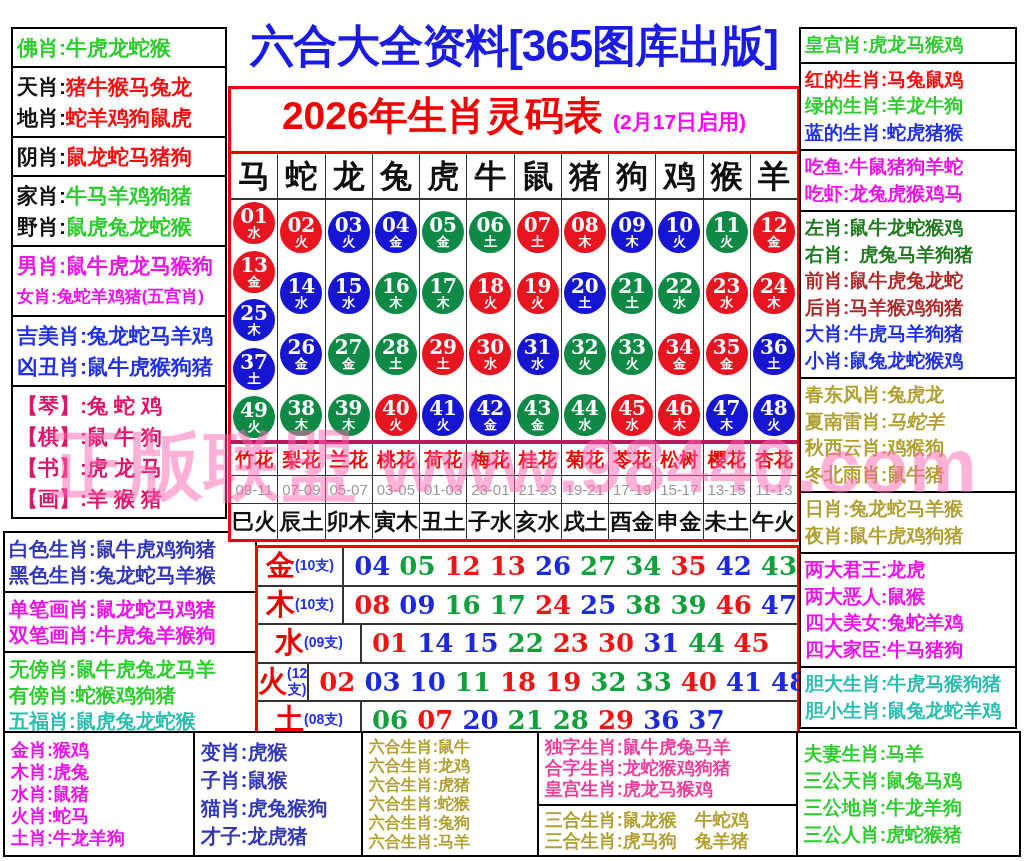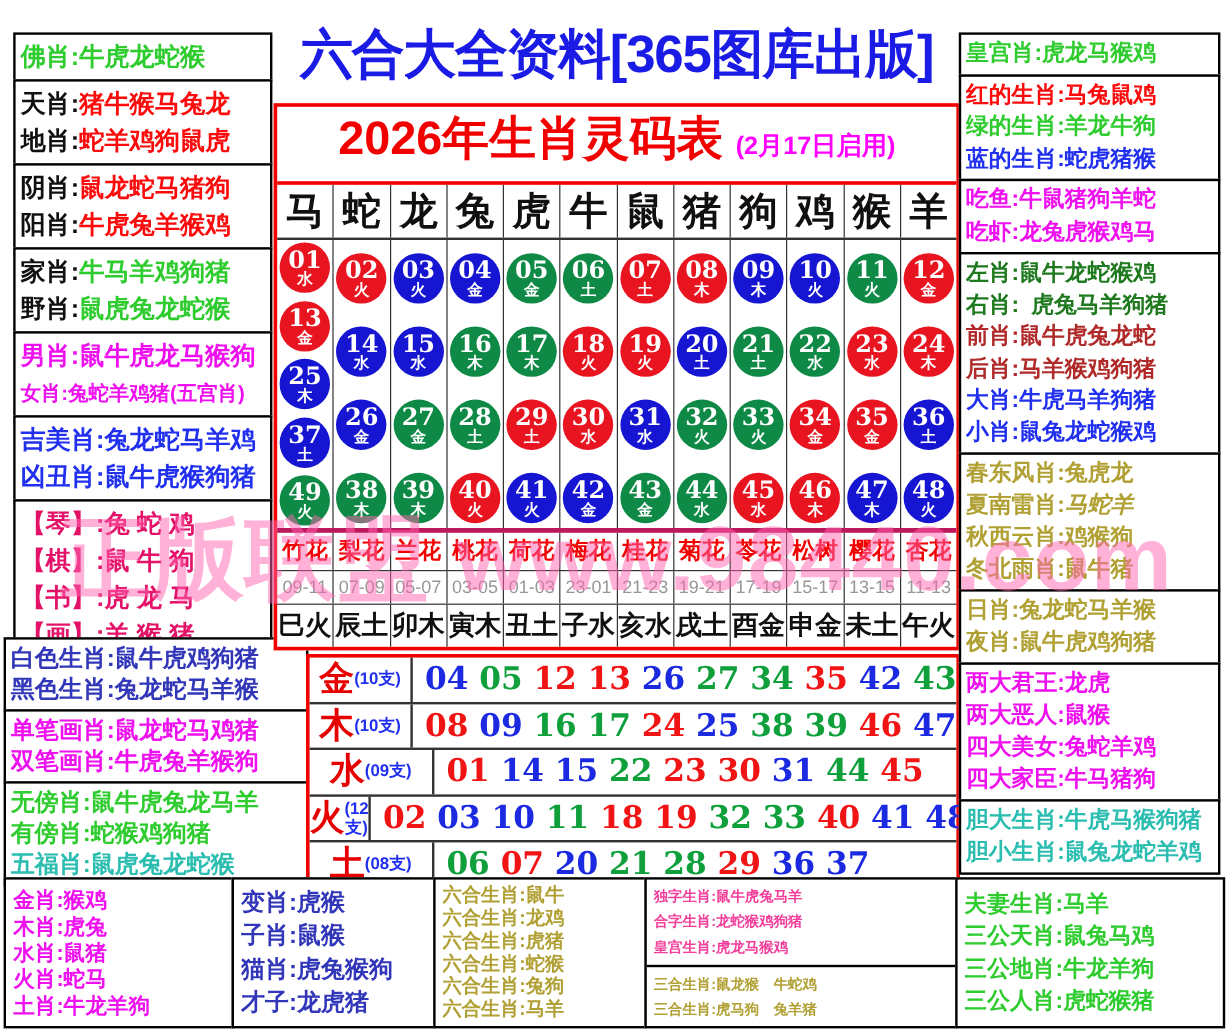--- a/index.html
+++ b/index.html
@@ -58,41 +58,40 @@
          font-family:"DejaVu Serif","Liberation Serif",serif;font-size:26px;font-weight:bold;}
   
   #bottom-band{position:absolute;left:3px;top:731px;width:1018px;height:126px;display:flex;}
   .bbox{border:2px solid #000;margin-left:-2px;display:flex;flex-direction:column;background:#fff;}
   .bbox:first-child{margin-left:0;}
   .bsec{padding:2px 6px;display:flex;flex-direction:column;justify-content:center;}
   .bsec + .bsec{border-top:2px solid #000;}
   .fsA{font-size:18px;line-height:22px;}
   .fsB{font-size:20px;line-height:28px;}
   .fsC{font-size:16px;line-height:19px;}
-  .fsD{font-size:12px;line-height:21px;}
+  .fsD{font-size:18px;line-height:21px;}
   .fsE{font-size:19px;line-height:27px;}
   
   #watermark{position:absolute;left:50px;top:416px;font-size:76px;font-weight:900;
              color:rgba(255,100,175,0.5);white-space:nowrap;z-index:40;letter-spacing:1px;
              pointer-events:none;}
 </style>
 </head>
 <body>
 
 <div id="left-top">
     <div class="cbox">
       <div class="crow"><span style="color: rgb(46, 204, 46);">佛肖:</span><span style="color: rgb(46, 204, 46);">牛虎龙蛇猴</span></div>
     </div>
     <div class="cbox">
       <div class="crow"><span style="color: rgb(16, 16, 16);">天肖:</span><span style="color: rgb(251, 11, 11);">猪牛猴马兔龙</span></div>
       <div class="crow"><span style="color: rgb(16, 16, 16);">地肖:</span><span style="color: rgb(251, 11, 11);">蛇羊鸡狗鼠虎</span></div>
     </div>
     <div class="cbox">
       <div class="crow"><span style="color: rgb(16, 16, 16);">阴肖:</span><span style="color: rgb(251, 11, 11);">鼠龙蛇马猪狗</span></div>
-      <div class="crow"><span style="color: rgb(16, 16, 16);">阳肖:</span><span style="color: rgb(251, 11, 11);">牛虎兔羊猴鸡</span></div>
     </div>
     <div class="cbox">
       <div class="crow"><span style="color: rgb(16, 16, 16);">家肖:</span><span style="color: rgb(46, 204, 46);">牛马羊鸡狗猪</span></div>
       <div class="crow"><span style="color: rgb(16, 16, 16);">野肖:</span><span style="color: rgb(46, 204, 46);">鼠虎兔龙蛇猴</span></div>
     </div>
     <div class="cbox">
       <div class="crow"><span style="color: rgb(239, 16, 239);">男肖:</span><span style="color: rgb(239, 16, 239);">鼠牛虎龙马猴狗</span></div>
       <div class="crow small"><span style="color: rgb(239, 16, 239);">女肖:</span><span style="color: rgb(239, 16, 239);">兔蛇羊鸡猪(五宫肖)</span></div>
     </div>
     <div class="cbox">

